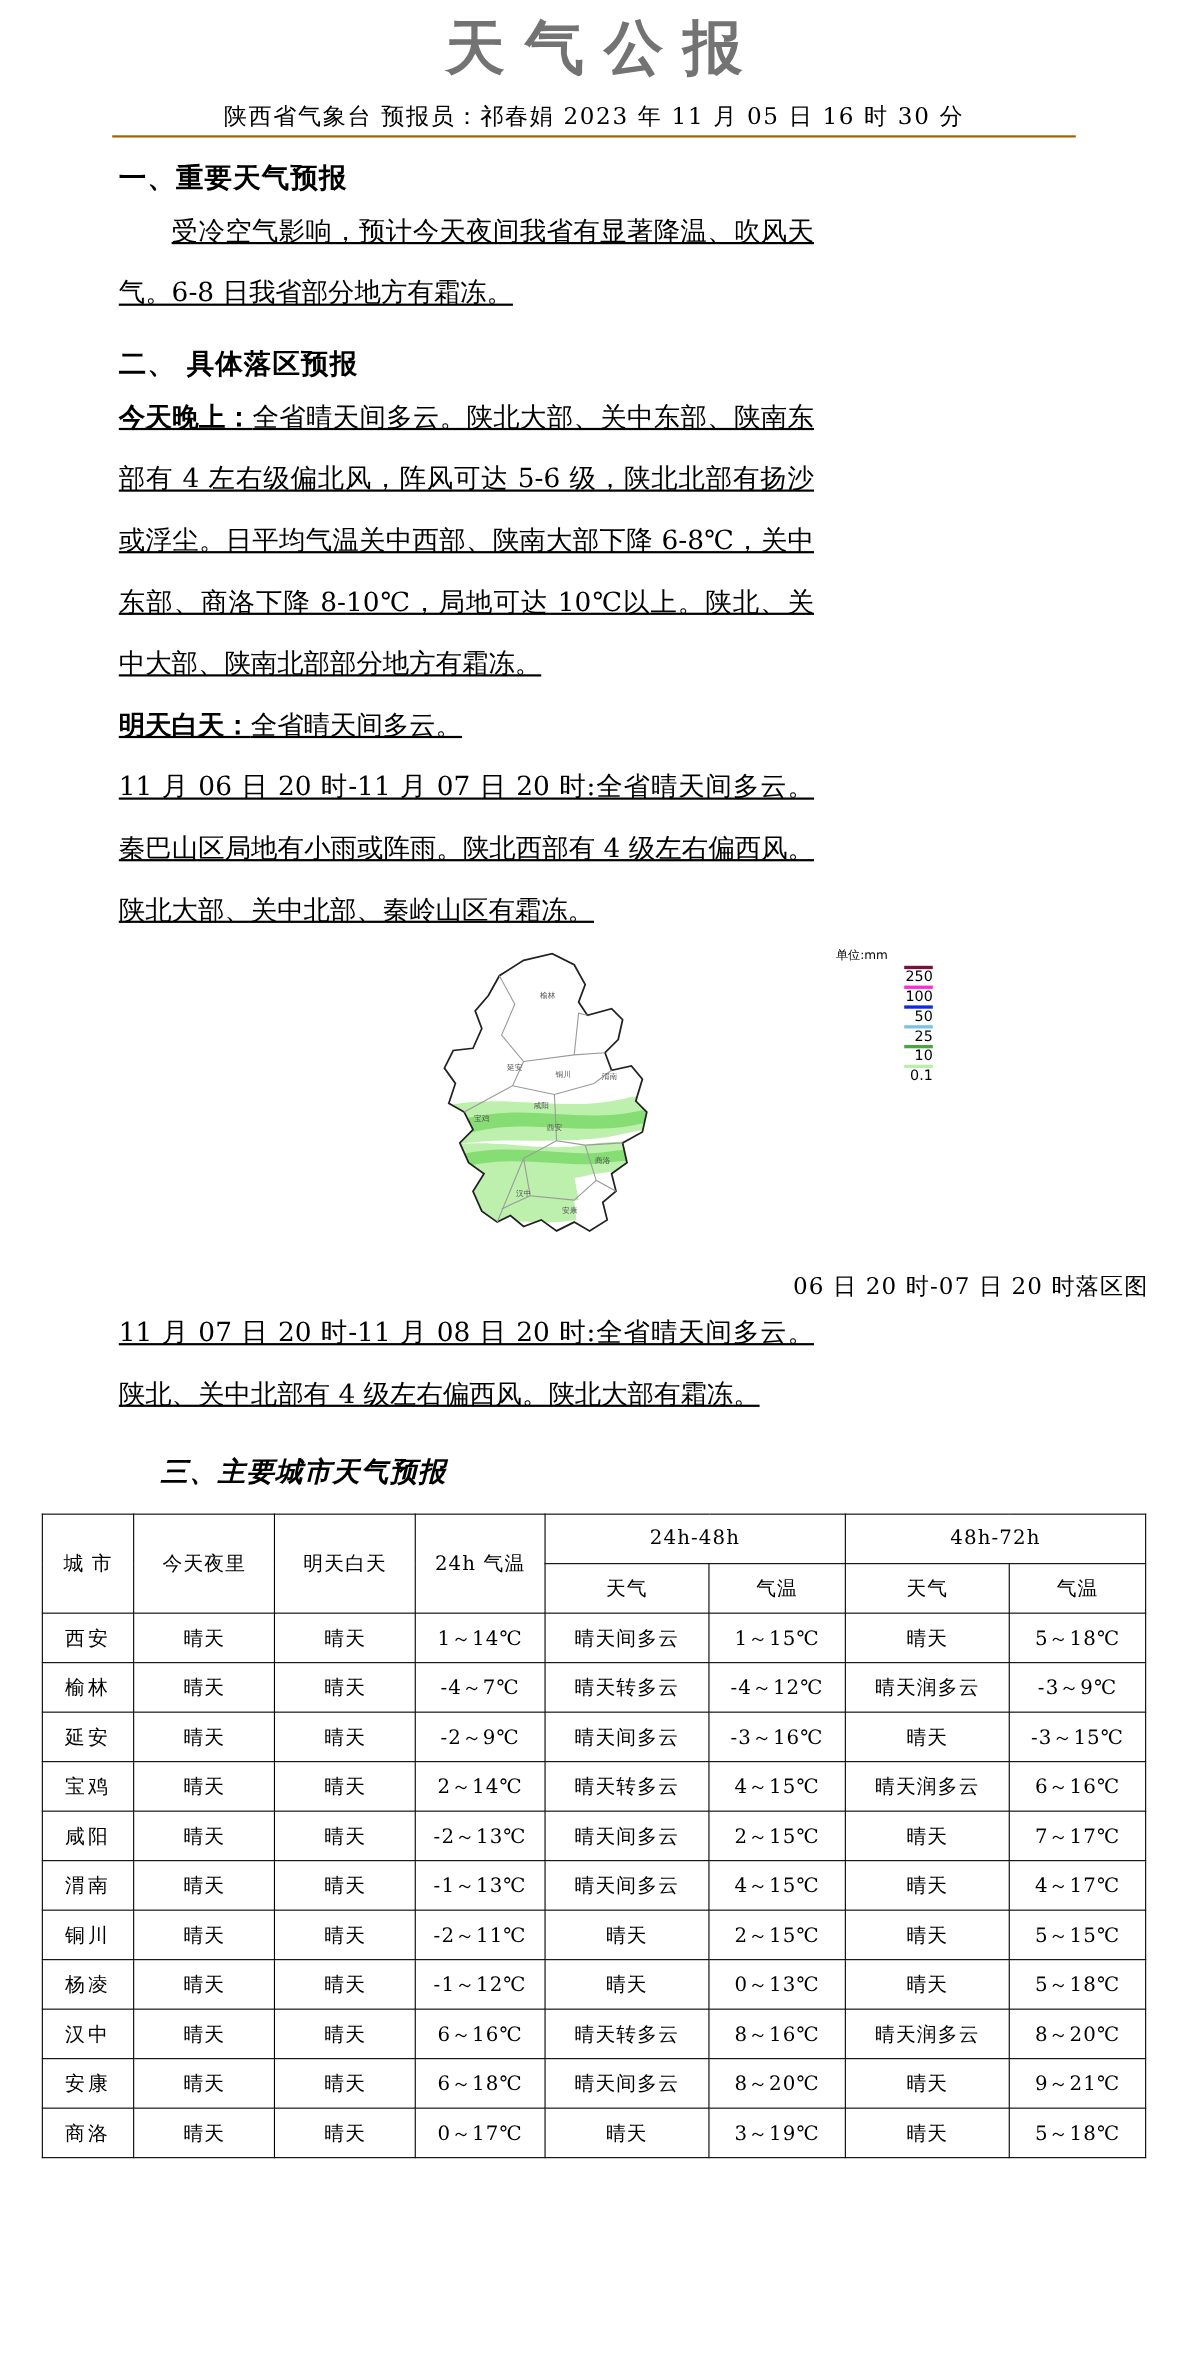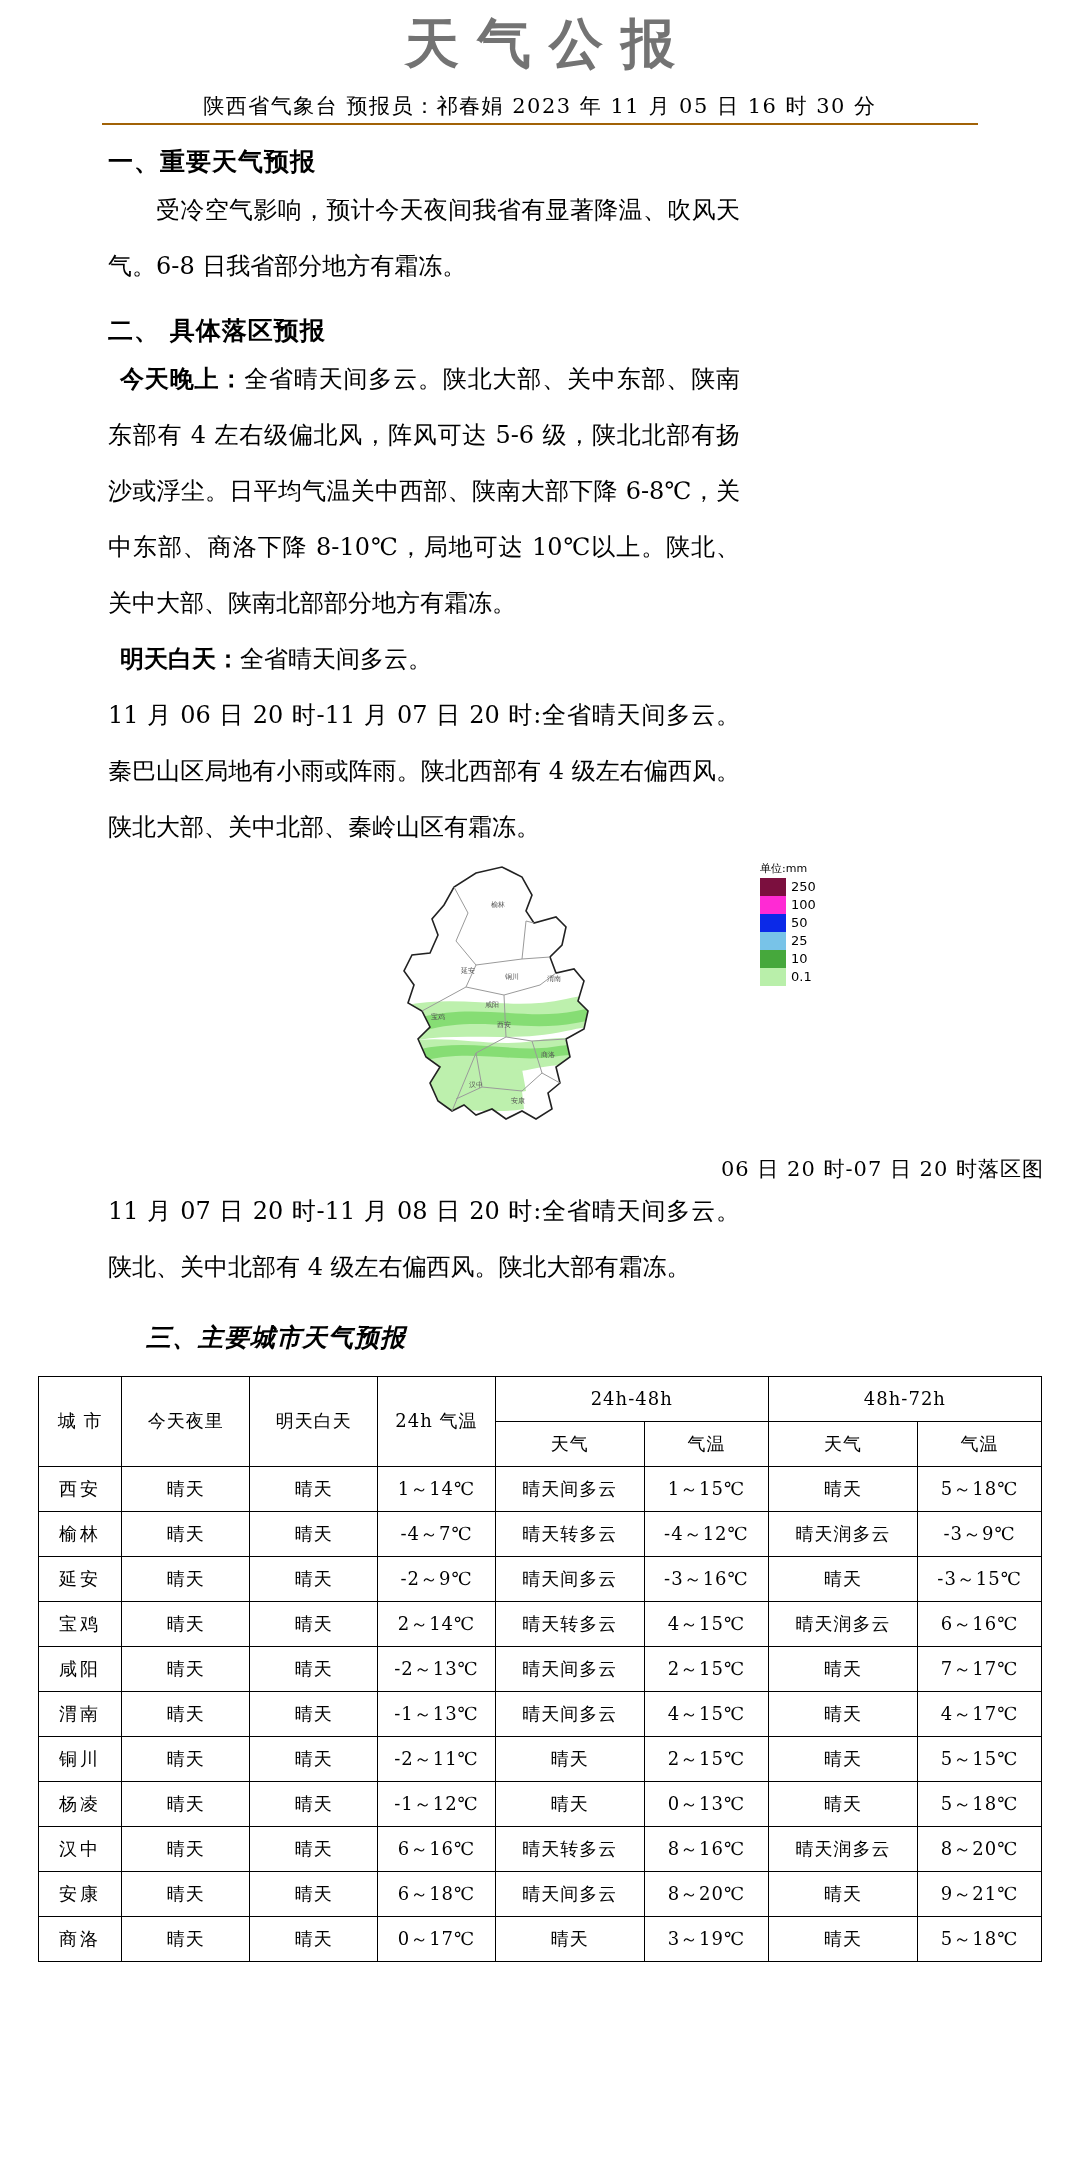--- a/index.html
+++ b/index.html
@@ -33,32 +33,32 @@
   h2.sec{
     font-family:"DejaVu Sans","Liberation Sans",sans-serif;
     font-weight:bold;font-size:25px;margin:20px 0 4px 72px;
     letter-spacing:1px;
   }
   h2.sec3{margin-left:110px;margin-top:26px;margin-bottom:22px;font-style:italic;}
 
   
   p.body{
     font-size:24px;line-height:56px;margin:0 0 0 72px;
-    width:632px;text-align:justify;letter-spacing:0px;
+    width:632px;text-align:justify;letter-spacing:0px;text-decoration:underline;
   }
   p.indent{text-indent:48px;}
-  .lead{font-weight:bold;margin-left:12px;}
+  .lead{font-weight:bold;}
 
   
   .mapbox{position:relative;width:100%;height:292px;margin-top:6px;}
   .mapsvg{position:absolute;left:290px;top:0;}
   .legend{position:absolute;left:716px;top:0;width:96px;}
   .legend-title{font-size:11px;margin-left:8px;margin-bottom:2px;
     font-family:"DejaVu Sans","Liberation Sans",sans-serif;}
-  .legend-row{display:flex;align-items:center;height:18px;}
+  .legend-row{display:flex;align-items:flex-end;height:18px;flex-direction:column;}
   .legend-sw{width:26px;height:18px;margin-left:8px;}
   .legend-lab{font-size:13px;margin-left:5px;
     font-family:"DejaVu Sans","Liberation Sans",sans-serif;}
   .caption{text-align:right;font-size:21px;margin-top:2px;letter-spacing:1px;}
 
   
   table.fc{
     border-collapse:collapse;width:1004px;margin:10px auto 0 auto;
     table-layout:fixed;
   }

